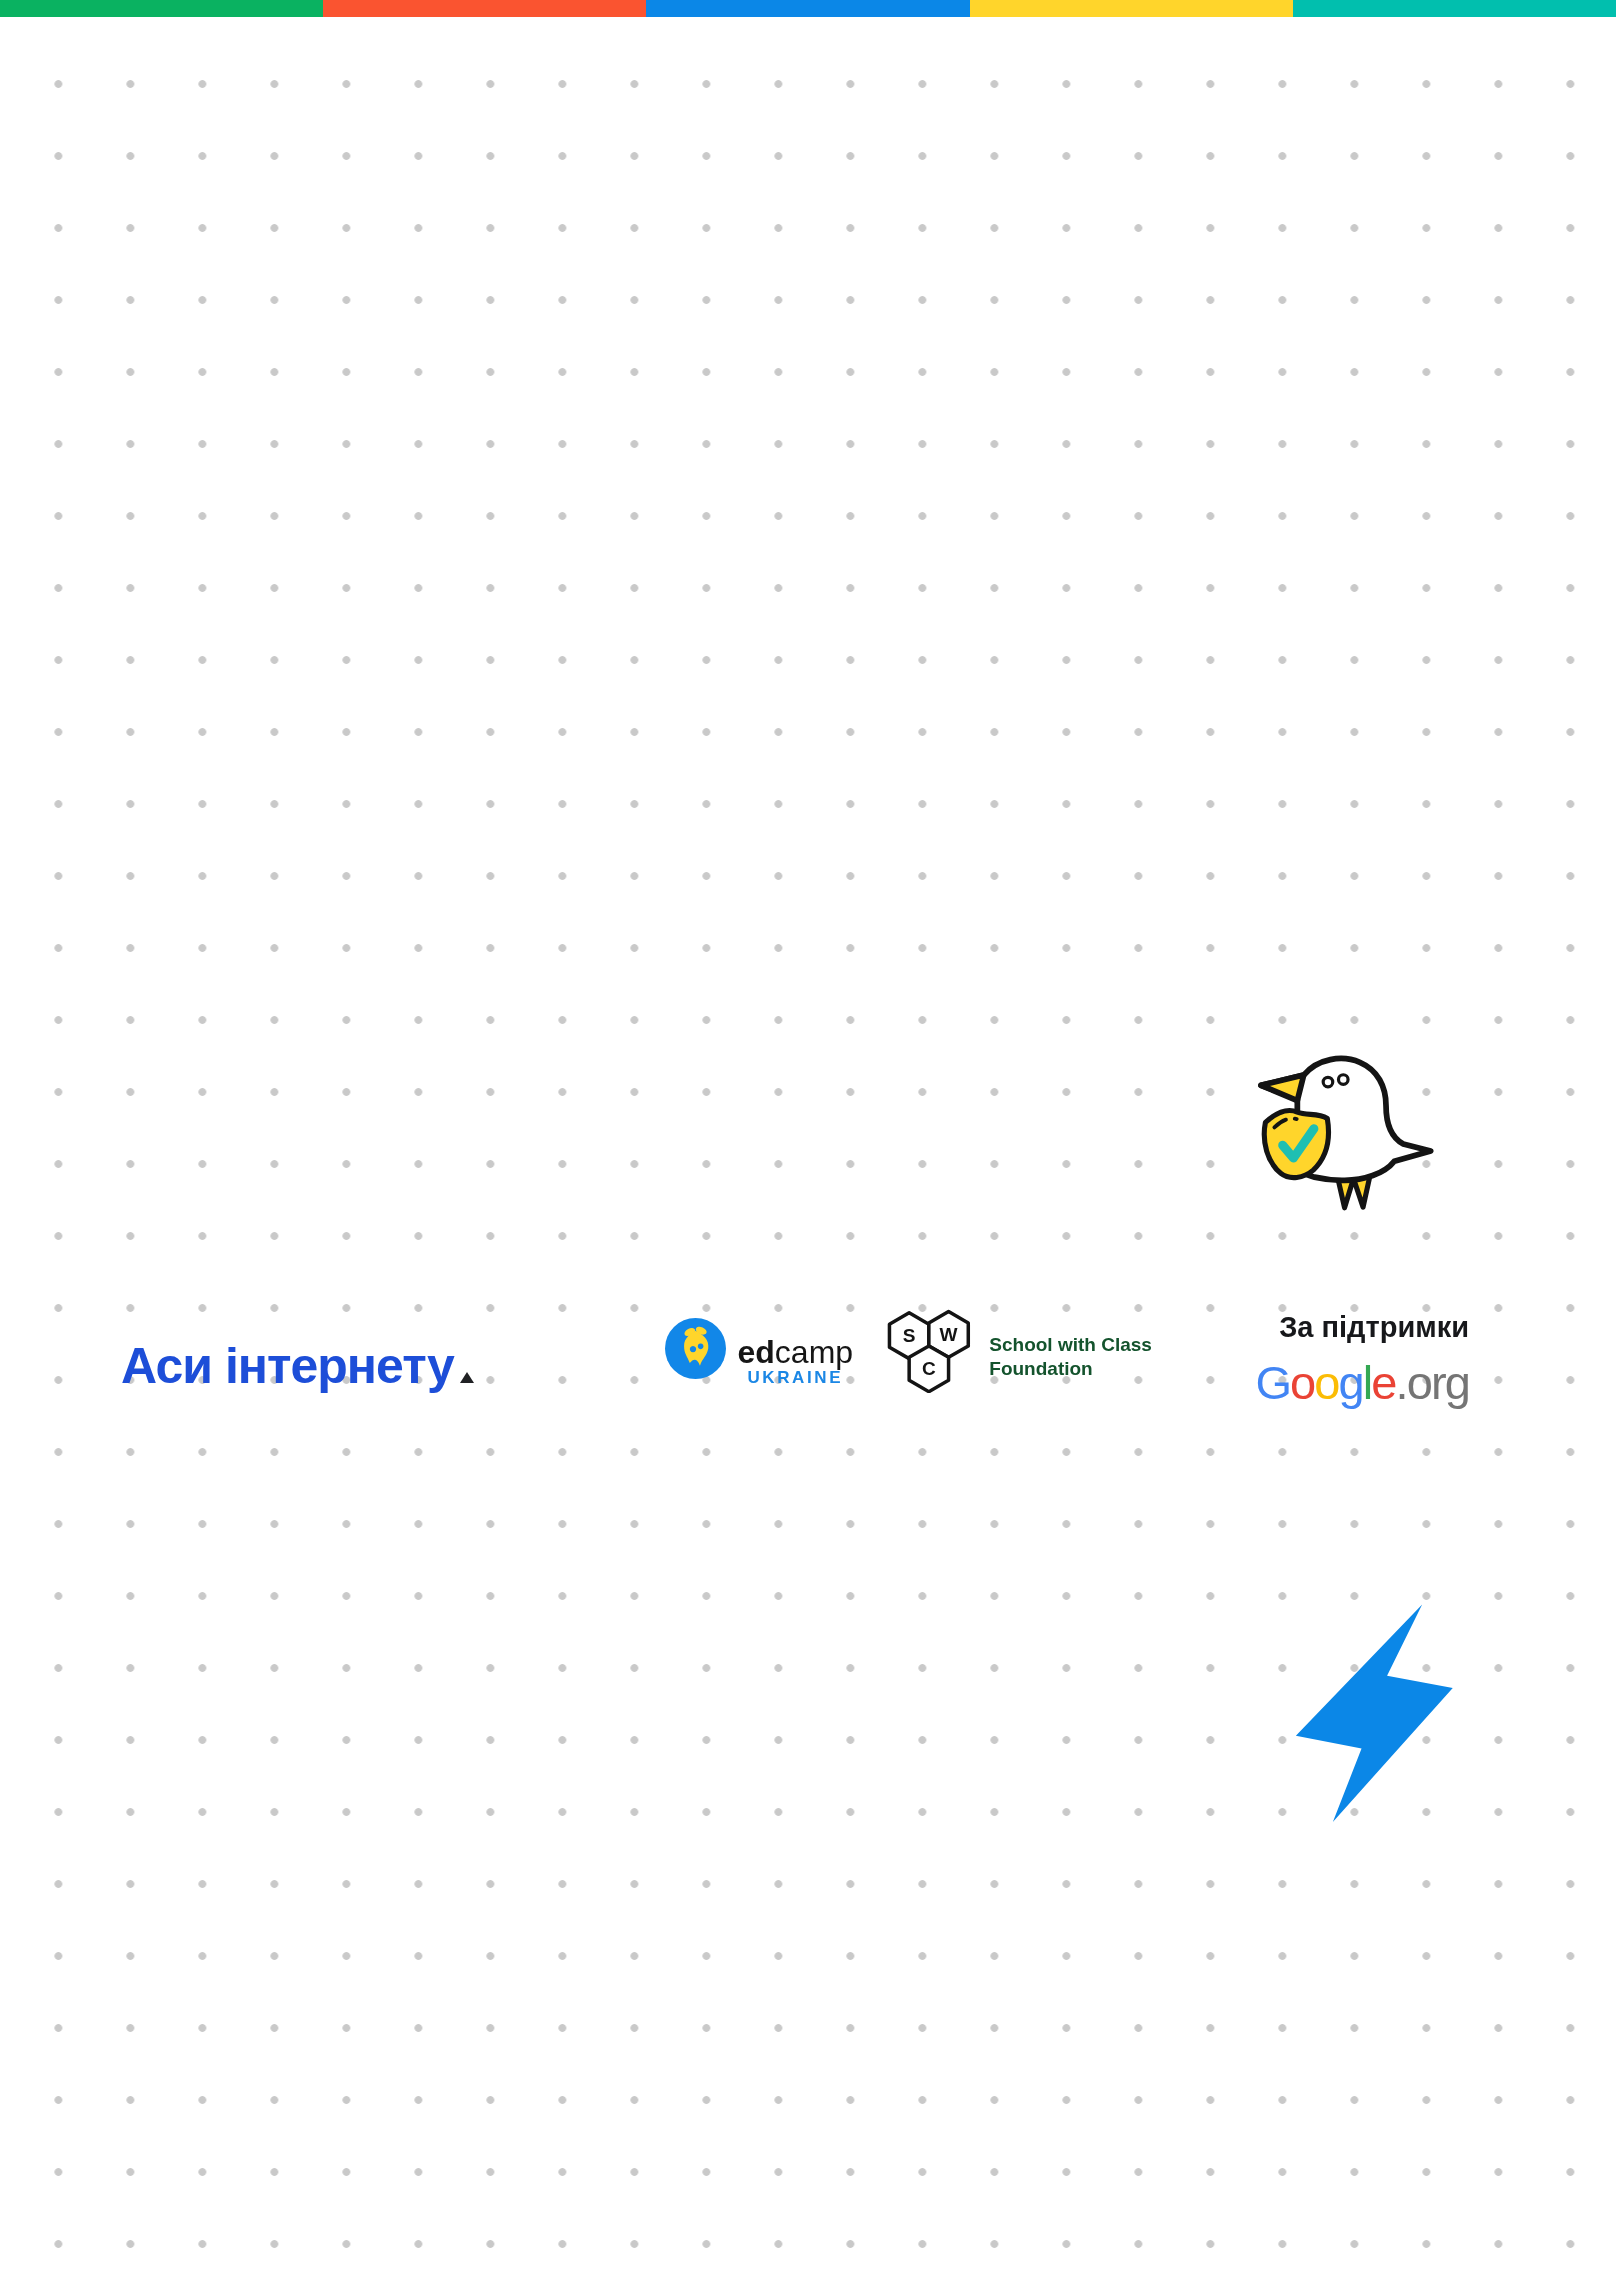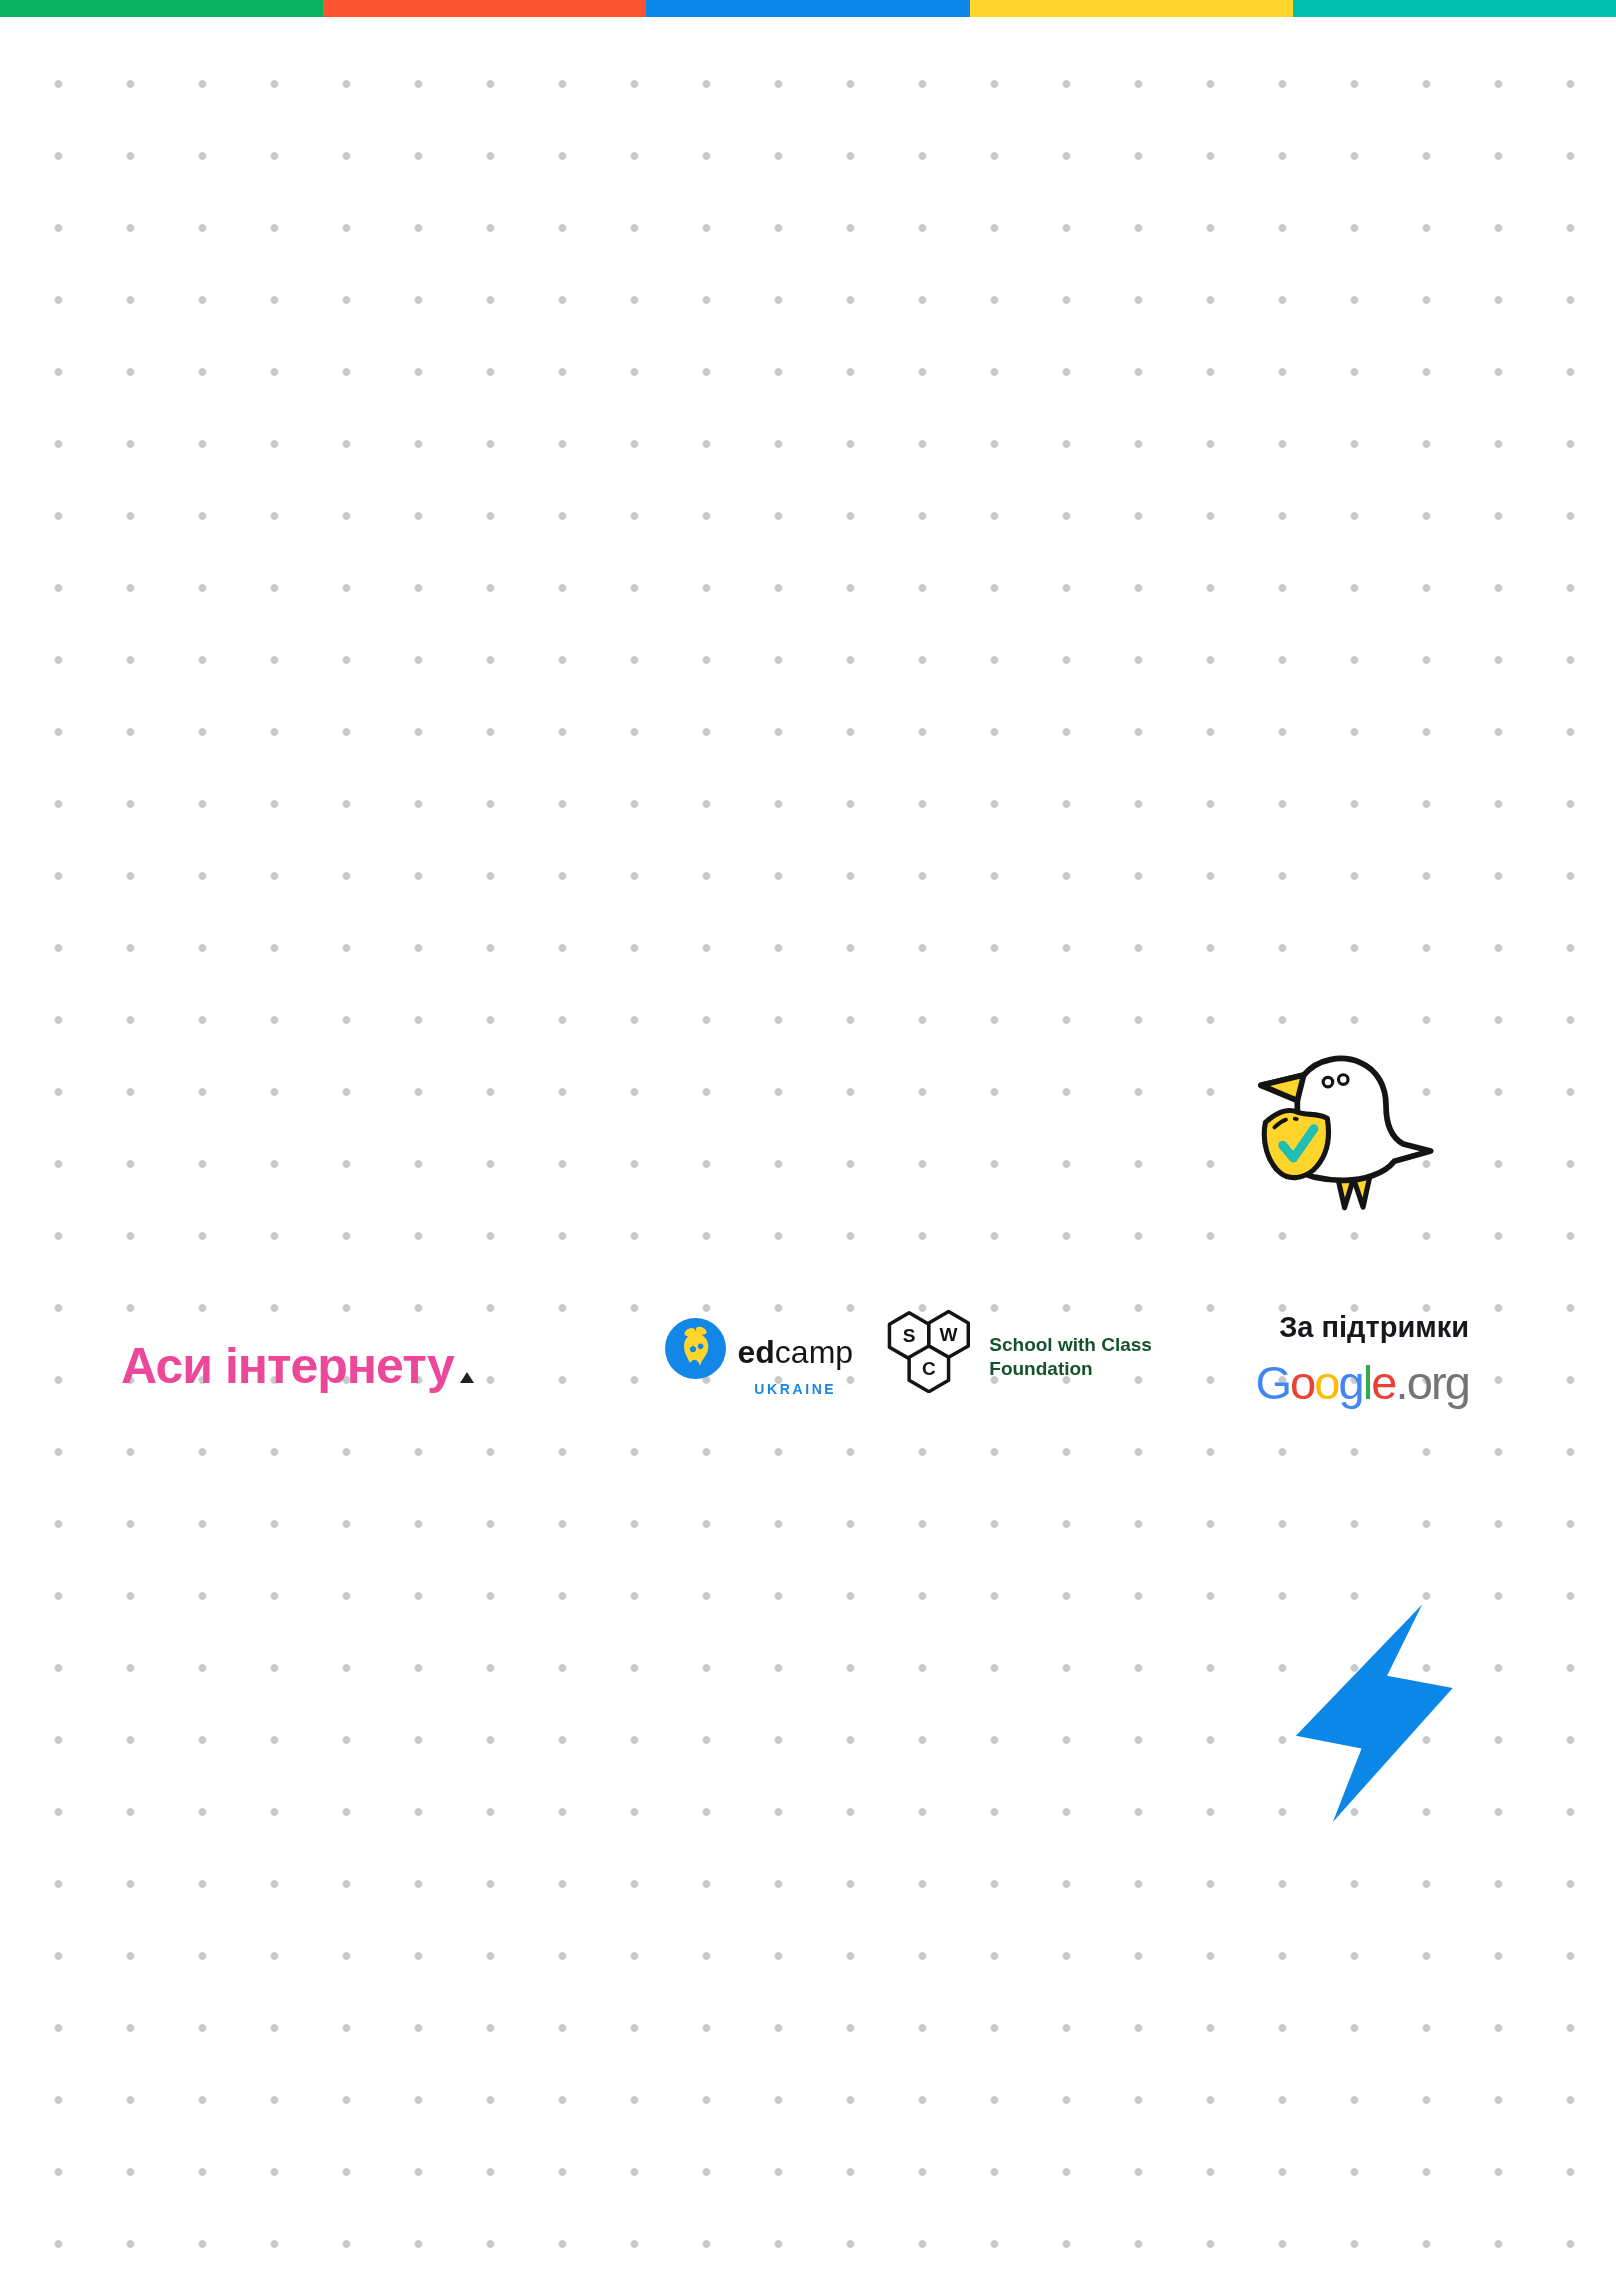--- a/index.html
+++ b/index.html
@@ -12,35 +12,35 @@
     position:absolute;inset:0;z-index:1;
     background-image:radial-gradient(circle,var(--dot-gray) 3.5px,rgba(0,0,0,0) 4.2px);
     background-size:72px 72px;background-position:22.4px 48px;
   }
   
   .topbar{position:absolute;top:0;left:0;right:0;height:17px;display:flex;z-index:6;}
   .topbar .seg{flex:1 1 0;}
   
   .brandmark{
     position:absolute;left:121px;top:1337px;z-index:3;
-    font-size:50px;font-weight:700;letter-spacing:-1px;color:#ec4899;white-space:nowrap;
+    font-size:50px;font-weight:700;letter-spacing:-1px;color:#1d4ed8;white-space:nowrap;
     display:flex;align-items:baseline;
   }
   .brandmark .tri{
     display:inline-block;width:0;height:0;margin-left:6.4px;
     border-left:7px solid transparent;border-right:7px solid transparent;
     border-bottom:11px solid #202124;
   }
   
   .edcamp{position:absolute;left:665px;top:1318px;z-index:3;display:flex;align-items:flex-start;text-align:center;}
   .edcamp .words{margin-left:11.5px;padding-top:18px;}
   .edcamp .line1{font-size:32px;line-height:1;color:#161616;white-space:nowrap;}
   .edcamp .ed{font-weight:800;}
   .edcamp .camp{font-weight:400;}
-  .edcamp .country{margin-top:13px;font-size:14px;font-weight:700;letter-spacing:2.6px;color:#1B87E5;}
+  .edcamp .country{margin-top:0;font-size:17px;font-weight:700;letter-spacing:2.6px;color:#1B87E5;}
   
   .swc{position:absolute;left:885px;top:1309px;z-index:3;display:flex;align-items:flex-start;}
   .swc .words{margin-left:15.3px;padding-top:24px;font-size:19px;font-weight:700;line-height:24px;color:#14532d;white-space:nowrap;}
   .swc svg text{font-family:"Liberation Sans",sans-serif;font-weight:700;font-size:30px;fill:#141414;}
   
   .gblock{position:absolute;left:1239px;top:1311px;width:230px;z-index:3;text-align:right;}
   .gblock .supported{font-size:29px;font-weight:700;color:#17181B;white-space:nowrap;}
   .gblock .glogo{margin-top:15px;font-size:47px;font-weight:500;letter-spacing:-1.9px;line-height:1;white-space:nowrap;}
   .gblock .suffix{color:var(--google-gray);}
   

